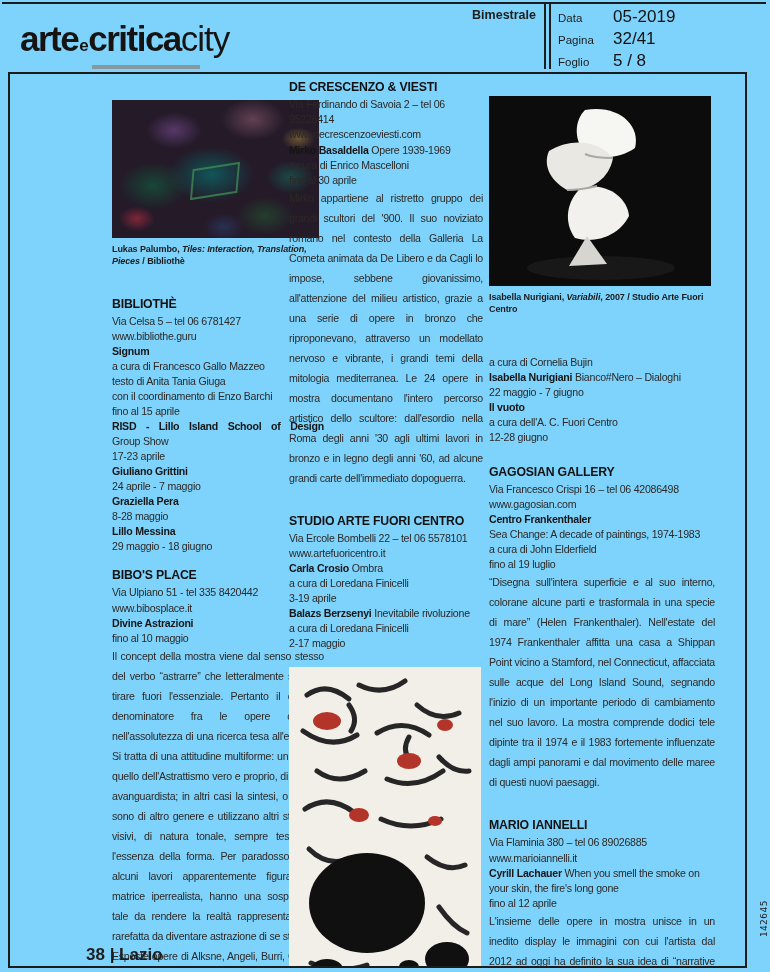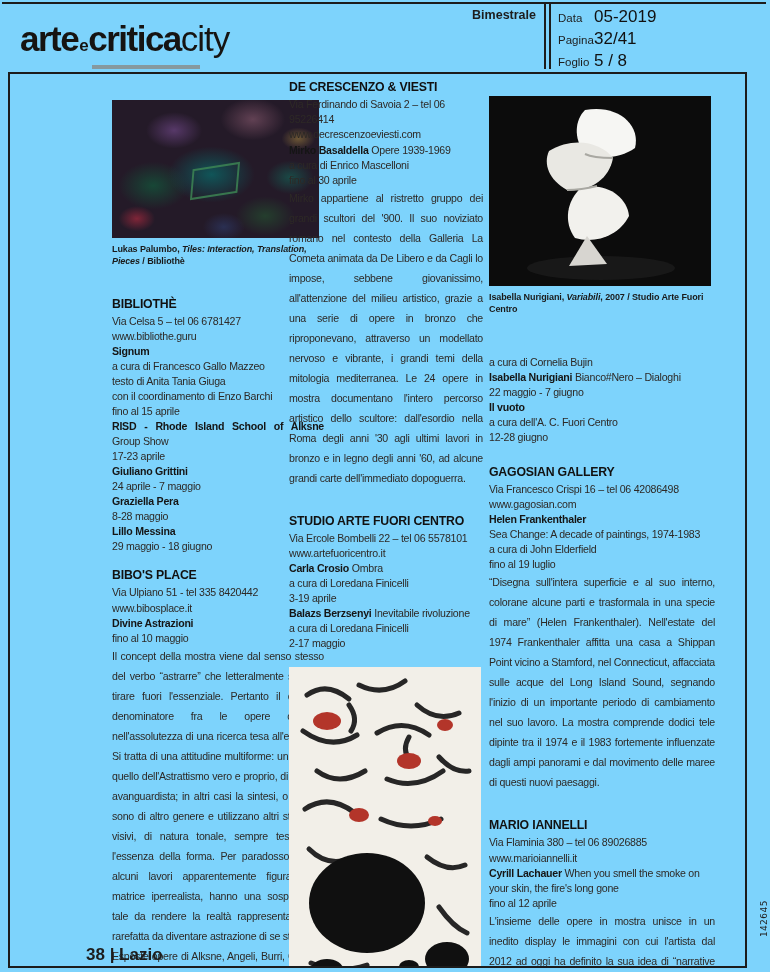--- a/index.html
+++ b/index.html
@@ -10,21 +10,21 @@
   .top-rule{position:absolute;left:2px;top:2px;width:764px;border-top:2px solid #1c1c1c;}
   .logo{position:absolute;left:20px;top:22px;font-size:35px;letter-spacing:-1.5px;color:#161412;line-height:34px;}
   .lg-bold{font-weight:bold;}
   .lg-e{font-weight:bold;font-size:17px;padding:0 1px;}
   .lg-light{font-weight:normal;letter-spacing:-1px;}
   .tagline{height:4px;width:108px;margin-left:72px;margin-top:2px;background:#8a8680;opacity:.75;}
   .frequency{position:absolute;right:234px;top:8px;font-size:12.5px;color:#1d1d1d;font-weight:bold;}
   .vrule{position:absolute;left:544px;top:3px;height:66px;width:3px;border-left:2px solid #1c1c1c;border-right:2px solid #1c1c1c;}
   .meta{position:absolute;left:558px;top:7px;width:200px;}
   .meta-row{display:flex;align-items:baseline;margin-bottom:2px;}
-  .meta-label{width:36px;font-size:11.5px;color:#1d1d1d;}
+  .meta-label{width:55px;font-size:11.5px;color:#1d1d1d;}
   .meta-value{font-size:17px;color:#111;}
 
   
   .frame{position:absolute;left:8px;top:72px;width:735px;height:892px;border:2px solid #1c1c1c;overflow:hidden;}
   .col{position:absolute;font-size:10.6px;line-height:15px;letter-spacing:-0.25px;}
   .col1{left:78px;top:26px;width:212px;margin-left:24px;}
   .col2{left:279px;top:6px;width:194px;}
   .col3{left:479px;top:22px;width:226px;}
 
   h3{margin:0 0 2px 0;font-size:12.3px;letter-spacing:-0.2px;color:#111;}
@@ -99,21 +99,21 @@
       <section class="gallery mt30">
         <h3>BIBLIOTHÈ</h3>
         <div class="addr">Via Celsa 5 – tel 06 6781427</div>
         <div class="web">www.bibliothe.guru</div>
         <div>
             <div class="line"><b>Signum</b></div>
             <div class="line"><span>a cura di Francesco Gallo Mazzeo</span></div>
             <div class="line"><span>testo di Anita Tania Giuga</span></div>
             <div class="line"><span>con il coordinamento di Enzo Barchi</span></div>
             <div class="line"><span>fino al 15 aprile</span></div>
-            <div class="line spread"><b>RISD - Rhode Island School of Alksne</b></div>
+            <div class="line spread"><b>RISD - Lillo Island School of Design</b></div>
             <div class="line"><span>Group Show</span></div>
             <div class="line"><span>17-23 aprile</span></div>
             <div class="line"><b>Giuliano Grittini</b></div>
             <div class="line"><span>24 aprile - 7 maggio</span></div>
             <div class="line"><b>Graziella Pera</b></div>
             <div class="line"><span>8-28 maggio</span></div>
             <div class="line"><b>Lillo Messina</b></div>
             <div class="line"><span>29 maggio - 18 giugno</span></div>
           </div>
       </section>
@@ -219,21 +219,21 @@
             <div class="line"><span>a cura dell'A. C. Fuori Centro</span></div>
             <div class="line"><span>12-28 giugno</span></div>
           </div>
       </section>
 
       <section class="gallery mt20">
         <h3>GAGOSIAN GALLERY</h3>
         <div class="addr">Via Francesco Crispi 16 – tel 06 42086498</div>
         <div class="web">www.gagosian.com</div>
         <div>
-            <div class="line"><b>Helen Frankenthaler</b></div>
+            <div class="line"><b>Centro Frankenthaler</b></div>
             <div class="line"><span>Sea Change: A decade of paintings, 1974-1983</span></div>
             <div class="line"><span>a cura di John Elderfield</span></div>
             <div class="line"><span>fino al 19 luglio</span></div>
           </div>
         <p class="body-par">“Disegna sull'intera superficie e al suo interno, colorane alcune parti e trasformala in una specie di mare” (Helen Frankenthaler). Nell'estate del 1974 Frankenthaler affitta una casa a Shippan Point vicino a Stamford, nel Connecticut, affacciata sulle acque del Long Island Sound, segnando l'inizio di un importante periodo di cambiamento nel suo lavoro. La mostra comprende dodici tele dipinte tra il 1974 e il 1983 fortemente influenzate dagli ampi panorami e dal movimento delle maree di questi nuovi paesaggi.</p>
       </section>
 
       <section class="gallery mt26">
         <h3>MARIO IANNELLI</h3>
         <div class="addr">Via Flaminia 380 – tel 06 89026885</div>

